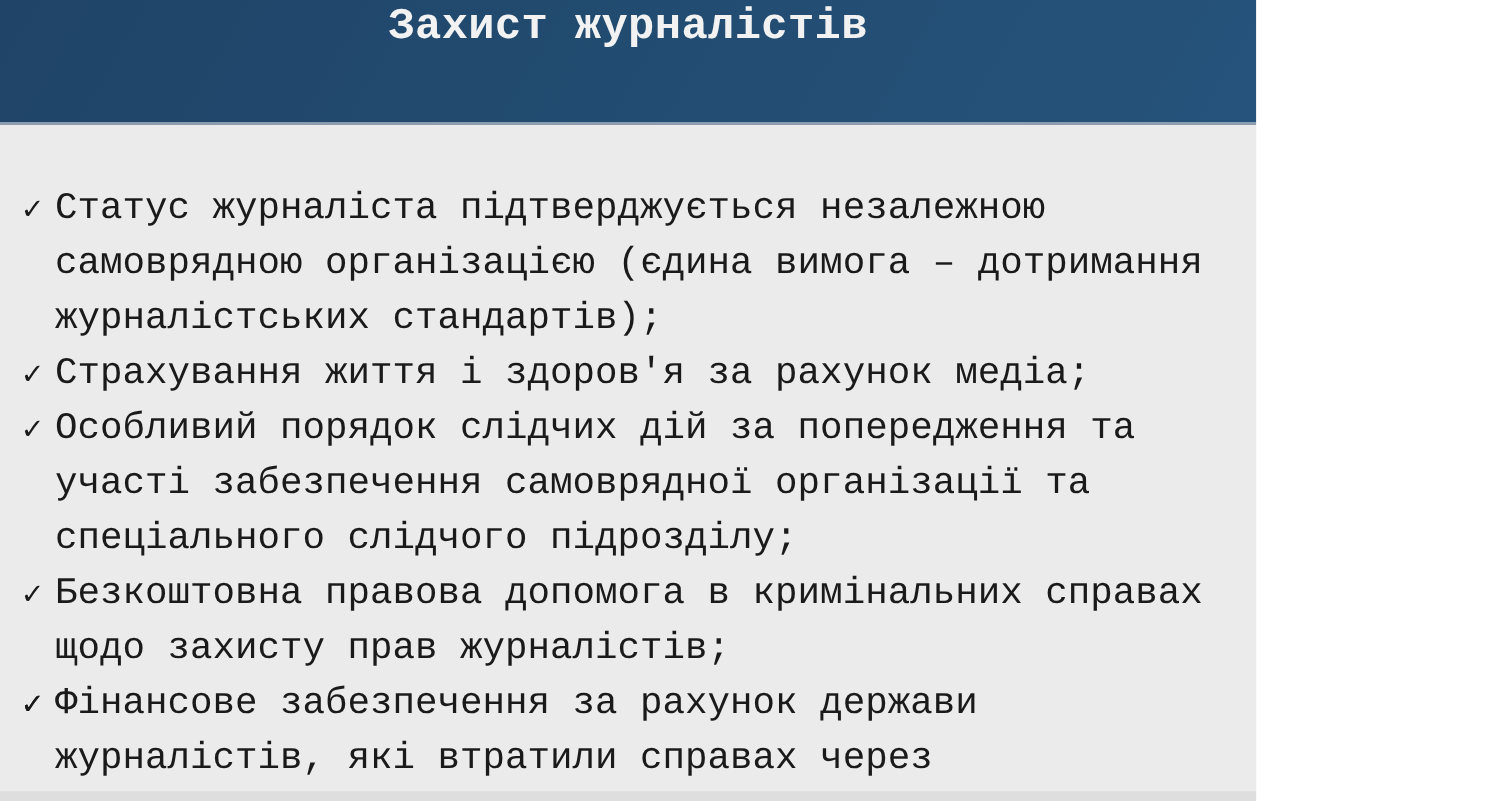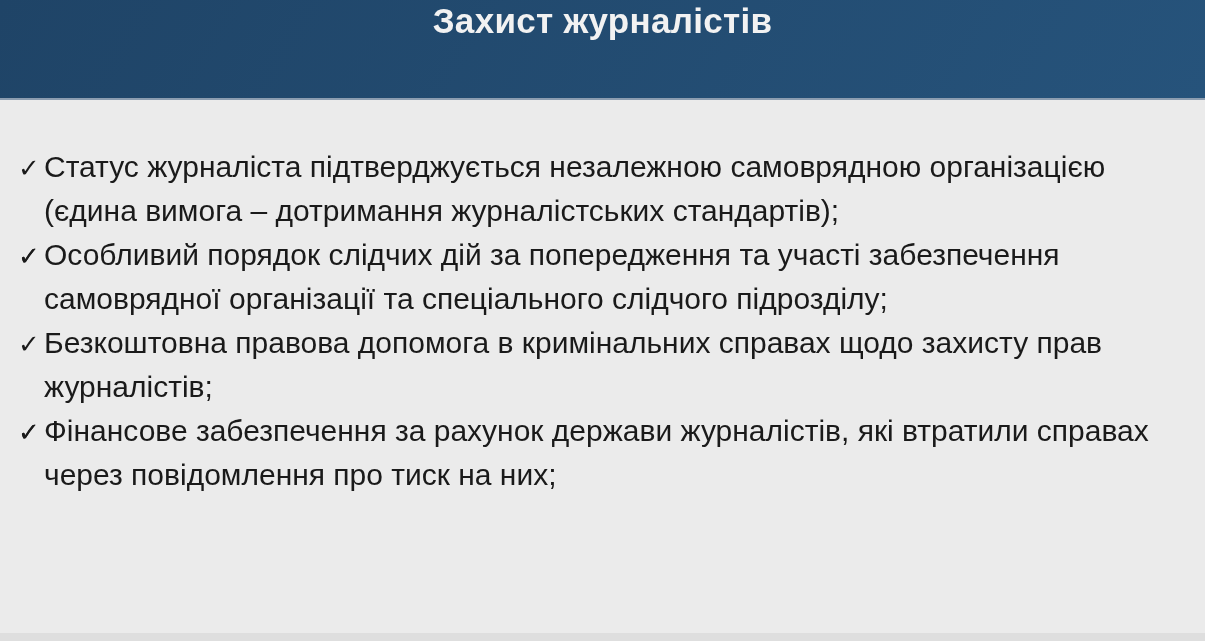--- a/index.html
+++ b/index.html
@@ -3,24 +3,25 @@
 <meta charset="utf-8">
 <style>
   * { margin: 0; padding: 0; box-sizing: border-box; }
   html, body { width: 1205px; height: 641px; }
   body {
     font-family: "Liberation Sans", "DejaVu Sans", sans-serif;
     overflow: hidden;
   }
   .slide {
     position: relative;
-    width: 1205px;
+    width: 1005px;
     height: 641px;
     background: var(--body-bg, #EBEBEB);
     overflow: hidden;
+    font-family: Liberation Mono, monospace;
   }
   .slide-header {
     height: 100px;
     background: linear-gradient(120deg, var(--header-bg, #1F4467) 0%, var(--header-bg2, #26537B) 100%);
     border-bottom: 2px solid var(--header-border, #8C9DB0);
   }
   .slide-title {
     text-align: center;
     padding-top: 1px;
     font-size: 35px;
@@ -68,20 +69,21 @@
   <main class="slide-body">
     <ul class="bullet-list">
 
         <li class="bullet-item">
           <span class="check">✓</span>
           <span class="bullet-text">Статус журналіста підтверджується незалежною самоврядною організацією (єдина вимога – дотримання журналістських стандартів);</span>
         </li>
 
         <li class="bullet-item">
           <span class="check">✓</span>
+          <span class="bullet-text">Страхування життя і здоров'я за рахунок медіа;</span>
         </li>
 
         <li class="bullet-item">
           <span class="check">✓</span>
           <span class="bullet-text">Особливий порядок слідчих дій за попередження та участі забезпечення самоврядної організації та спеціального слідчого підрозділу;</span>
         </li>
 
         <li class="bullet-item">
           <span class="check">✓</span>
           <span class="bullet-text">Безкоштовна правова допомога в кримінальних справах щодо захисту прав журналістів;</span>

